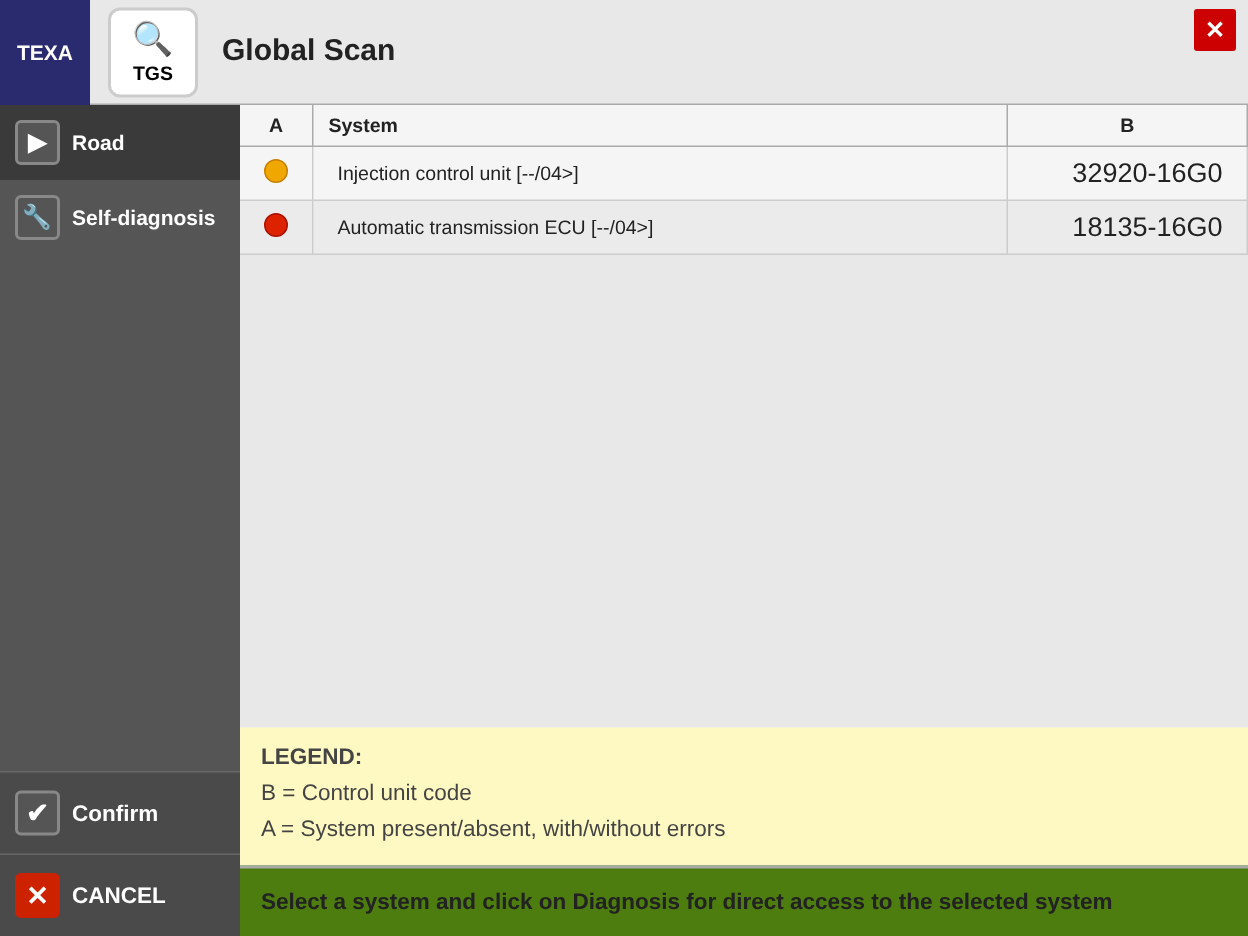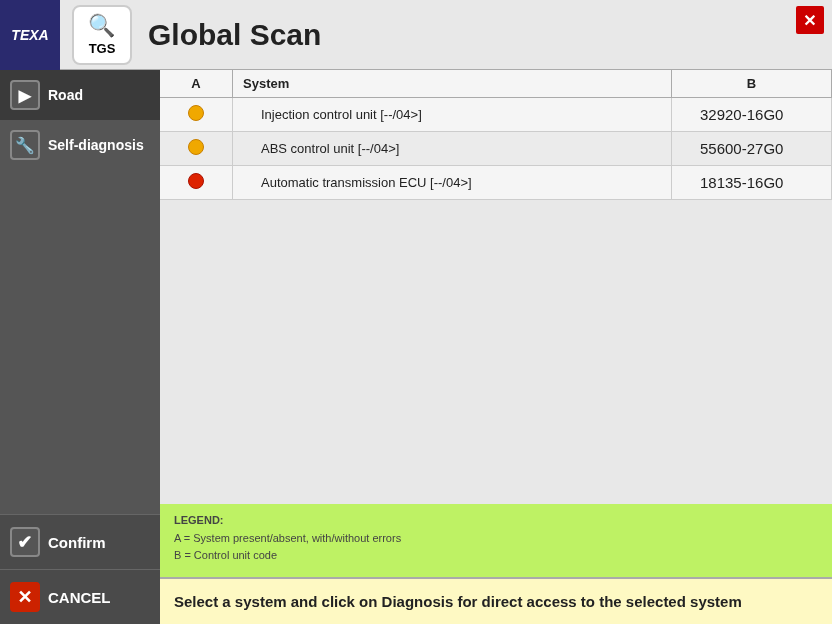--- a/index.html
+++ b/index.html
@@ -31,21 +31,20 @@
       background: #2a2a6e;
       color: white;
       font-weight: bold;
       font-size: 14px;
       width: 60px;
       height: 70px;
       display: flex;
       align-items: center;
       justify-content: center;
       flex-shrink: 0;
-      font-style: italic;
     }
     .logo-tgs {
       background: white;
       border: 2px solid #ccc;
       border-radius: 8px;
       width: 60px;
       height: 60px;
       display: flex;
       flex-direction: column;
       align-items: center;
@@ -61,21 +60,21 @@
     .logo-tgs .tgs-text {
       font-weight: bold;
       font-size: 13px;
       color: #000000;
       margin-top: 2px;
     }
     .title-info {
       margin-left: 8px;
     }
     .title-info h1 {
-      font-size: 30px;
+      font-size: 20px;
       font-weight: bold;
       color: #222;
     }
     .title-info .subtitle {
       font-size: 12px;
       color: #444;
       margin-top: 2px;
     }
     .close-btn {
       background: #cc0000;
@@ -221,55 +220,55 @@
       font-size: 13px;
       font-weight: bold;
       border-bottom: 1px solid #aaa;
       border-right: 1px solid #aaa;
       color: #222;
     }
     th.col-a { width: 40px; text-align: center; }
     th.col-system { }
     th.col-b { width: 160px; text-align: center; }
     td {
-      padding: 7px 28px;
+      padding: 7px 16px;
       border-bottom: 1px solid #ccc;
       border-right: 1px solid #ccc;
       font-size: 13px;
       color: #222;
       vertical-align: middle;
     }
     td.col-a { text-align: center; }
-    td.col-b { text-align: left; font-size: 15px; }
+    td.col-b { text-align: right; font-size: 18px; }
     tr:nth-child(odd) { background: #f5f5f5; }
     tr:nth-child(even) { background: #ebebeb; }
 
     .status-dot {
       width: 16px;
       height: 16px;
       border-radius: 50%;
       display: inline-block;
     }
     .dot-yellow { background: #f0a800; border: 1px solid #c88000; }
     .dot-red { background: #dd2200; border: 1px solid #aa1100; }
     .dot-gray { background: #909090; border: 1px solid #606060; }
 
     
     .legend {
       padding: 8px 14px 12px;
-      background: #bef264;
-      font-size: 11px;
+      background: #fef9c3;
+      font-size: 15px;
       color: #444;
       line-height: 1.6;
     }
     .legend .legend-title { font-weight: bold; }
 
     
     .info-message {
-      background: #fef9c3;
+      background: #4d7c0f;
       border-top: 2px solid #aaa;
       padding: 12px 14px;
       font-size: 15px;
       font-weight: bold;
       color: #222;
       line-height: 1.4;
     }
   </style>
 </head>
 <body>
@@ -324,34 +323,29 @@
             <th class="col-b">B</th>
           </tr>
         </thead>
         <tbody id="systems-tbody">
         <tr>
               <td class="col-a"><span class="status-dot dot-yellow"></span></td>
               <td>Injection control unit  [--/04&gt;]</td>
               <td class="col-b">32920-16G0</td>
             </tr>
             <tr>
-              <td class="col-a"><span class="status-dot dot-yellow"></span></td>
-              <td>ABS control unit  [--/04&gt;]</td>
-              <td class="col-b">55600-27G0</td>
-            </tr>
-            <tr>
               <td class="col-a"><span class="status-dot dot-red"></span></td>
               <td>Automatic transmission ECU  [--/04&gt;]</td>
               <td class="col-b">18135-16G0</td>
             </tr>
           </tbody>
       </table>
     </div>
 
     <div class="legend">
       <div class="legend-title">LEGEND:</div>
+      <div>B = Control unit code</div>
       <div>A = System present/absent, with/without errors</div>
-      <div>B = Control unit code</div>
     </div>
 
     <div class="info-message">Select a system and click on Diagnosis for direct access to the selected system</div>
   </div>
 </div>
 
 </body></html>

